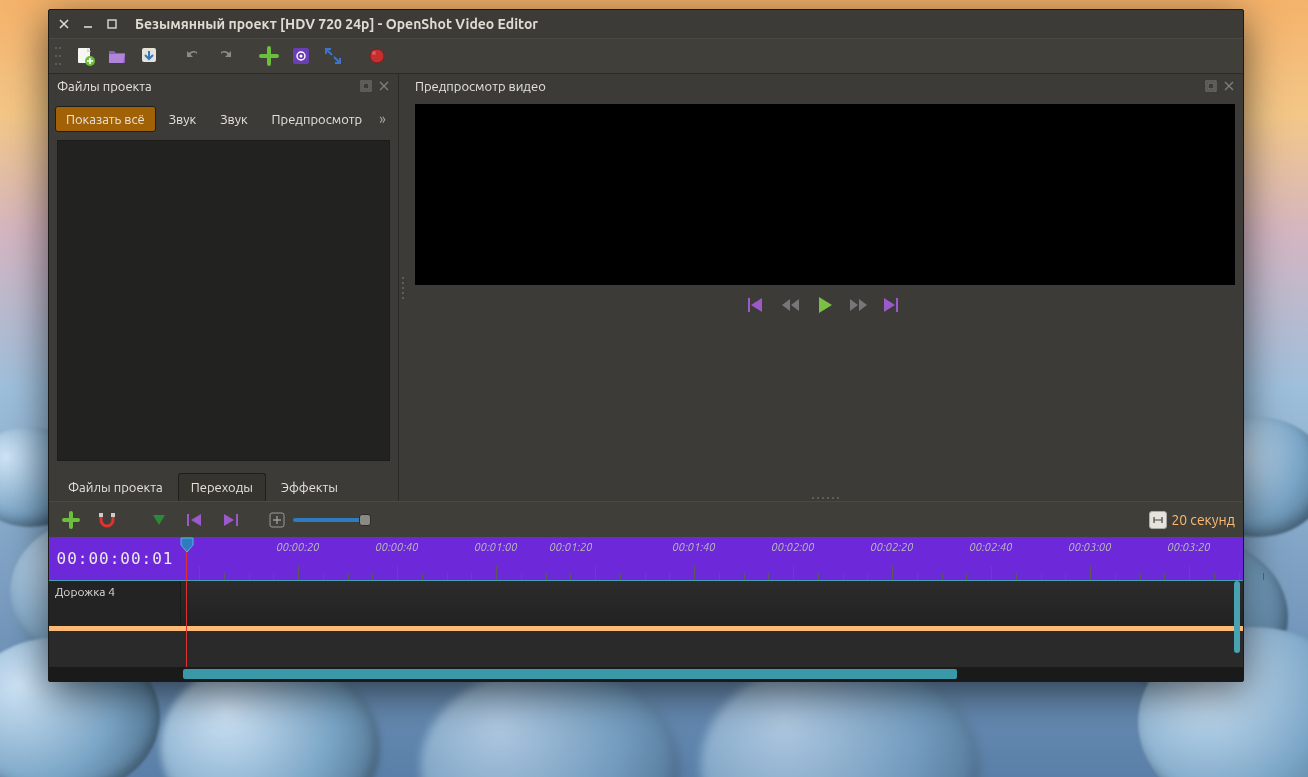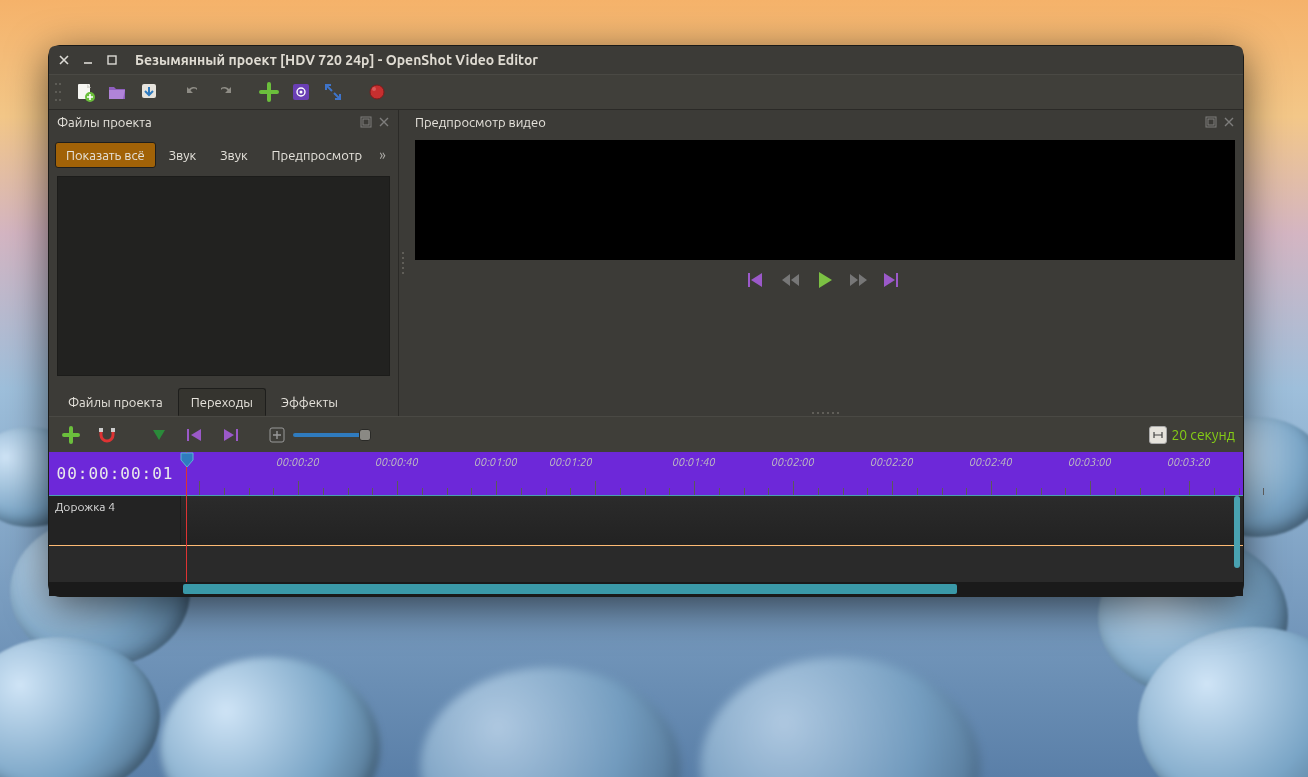--- a/index.html
+++ b/index.html
@@ -6,24 +6,24 @@
   body {
     width: 1308px; height: 777px;
     background: linear-gradient(180deg, #f5b26a 0%, #f3c788 15%, #d4b5c2 30%, #9ebfdb 50%, #5a7fa8 100%);
     position: relative; overflow: hidden;
   }
   
   .rocks { position:absolute; left:0; right:0; bottom:0; height:460px; overflow:hidden; }
   .rock { position:absolute; border-radius:50%; background: radial-gradient(circle at 30% 30%, #cfe4f6 0%, #7aa5c6 55%, #395772 100%); filter: blur(1px); box-shadow: inset -4px -6px 12px rgba(0,0,0,.25); }
 
   .window {
-    position: absolute; left: 48px; top: 9px; width: 1196px; height: 552px;
-    background: #3c3b37; border: 1px solid #1a1a18; border-radius: 12px;
+    position: absolute; left: 48px; top: 9px; width: 1196px; height: 673px;
+    background: #3c3b37; border: 1px solid #1a1a18; border-radius: 2px;
     box-shadow: 0 10px 40px rgba(0,0,0,.6);
-    display: flex; flex-direction: column; color: #dcdad5; margin-top: 36px;
+    display: flex; flex-direction: column; color: #dcdad5;
   }
   .titlebar { height: 28px; background: #3c3b37; border-radius:6px 6px 0 0; display:flex; align-items:center; padding:0 8px; gap:10px; }
   .winbtn { width:14px; height:14px; display:flex; align-items:center; justify-content:center; cursor:pointer; }
   .title { color:#dfdbd2; font-size:14px; font-weight:bold; margin-left:6px; overflow:hidden; white-space:nowrap; }
 
   .toolbar { height:36px; background:#403f3a; border-top:1px solid #4a4944; border-bottom:1px solid #2b2a27; display:flex; align-items:center; padding:0 6px; gap:4px; }
   .grip { width:8px; height:18px; display:flex; flex-direction:column; justify-content:space-between; margin-right:4px; opacity:.5;}
   .grip span{width:2px;height:2px;background:#8e8c85;border-radius:50%;}
   .gripcol{display:flex;gap:2px;}
   .tbtn { width:28px; height:28px; display:flex; align-items:center; justify-content:center; border-radius:3px; }
@@ -53,35 +53,35 @@
   .bottomtabs{ display:flex; padding:4px 6px 0 6px; gap:2px; }
   .btmtab{ padding:6px 12px; font-size:13px; color:#e6e3dc; border:1px solid transparent; border-top-left-radius:3px; border-top-right-radius:3px; cursor:pointer;}
   .btmtab.active{ border:1px solid #1e1e1c; background:#35342f; border-bottom-color:#35342f;}
   .splitdots{ flex:1; display:flex; align-items:flex-end; justify-content:center; gap:3px; padding-bottom:2px;}
   .splitdots span{width:2px;height:2px;background:#6d6b64;border-radius:50%;}
 
   .timelinebar{ height:36px; border-top:1px solid #4a4944; display:flex; align-items:center; padding:0 8px; gap:8px; background:#3f3e39;}
   .zoom { display:flex; align-items:center; gap:8px; }
   .slidertrack{ width:72px; height:4px; background:#2f7bbf; border-radius:2px; position:relative;}
   .sliderthumb{position:absolute; right:-6px; top:-4px; width:12px;height:12px;border-radius:3px;background:#8a8984;border:1px solid #2a2a27;}
-  .zoomlabel{ margin-left:auto; display:flex; align-items:center; gap:4px; font-size:14px; color:#84cc16;}
+  .zoomlabel{ margin-left:auto; display:flex; align-items:center; gap:4px; font-size:14px; color:#fdba74;}
   .zoomsq{width:18px;height:18px;border:1px solid #aaa;border-radius:3px;background:#e6e3dc;display:flex;align-items:center;justify-content:center;}
   .zoomsq svg{display:block;}
 
   .timeline{ flex:0 0 144px; background:#1d1d1d; display:flex; flex-direction:column; position:relative;}
   .ruler{ height:44px; background:#6d28d9; display:flex; position:relative; border-bottom:1px solid #4aa0b2;}
   .timecode{ width:132px; display:flex; align-items:center; justify-content:center; font-size:16px; color:#eaeaea; font-family: monospace; letter-spacing:1px;}
   .ruletrack{ flex:1; position:relative;font-style:italic;}
   .rlabel{ position:absolute; top:4px; font-size:11px; color:#bfbfbf; transform:translateX(-50%); }
   .rtick{ position:absolute; bottom:0; width:1px; background:#5a5a5a;}
   .playhead{ position:absolute; top:0; bottom:0; width:1px; background:#d33; z-index:5;}
   .playhead .handle{ position:absolute; top:0; left:-6px; }
 
   .tracks{ flex:1; position:relative; background:#2a2a2a;}
-  .trackrow{ height:50px; display:flex; border-bottom:1px solid #fdba74;}
+  .trackrow{ height:50px; display:flex; border-bottom:5px solid #fdba74;}
   .trackhead{ width:132px; background:#232323; border-right:1px solid #1a1a1a; padding:4px 6px; font-size:12px; color:#ddd;}
   .trackbody{ flex:1; background:linear-gradient(#2b2b2b,#222); position:relative;}
 
   .hscroll{ height:14px; background:#1a1a1a; display:flex; align-items:center; padding:0 2px;}
   .hbar{ height:10px; background:#3a99a8; border-radius:2px;}
   
   .vstrip{position:absolute; right:3px; top:0; bottom:14px; width:6px; background:#49a2b1; border-radius:3px;}
 </style>
 </head>
 <body>

